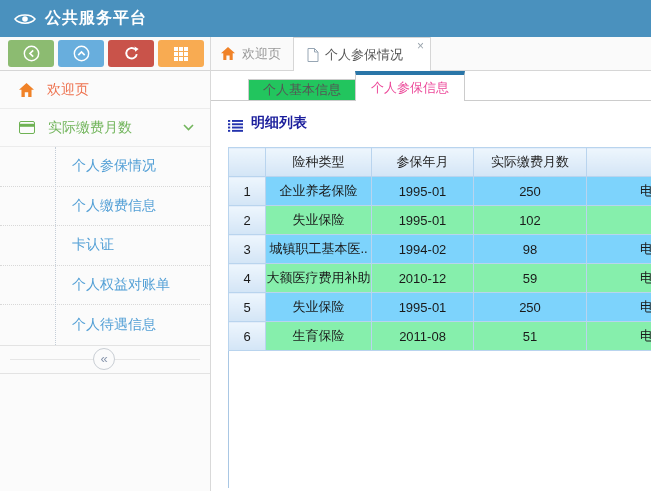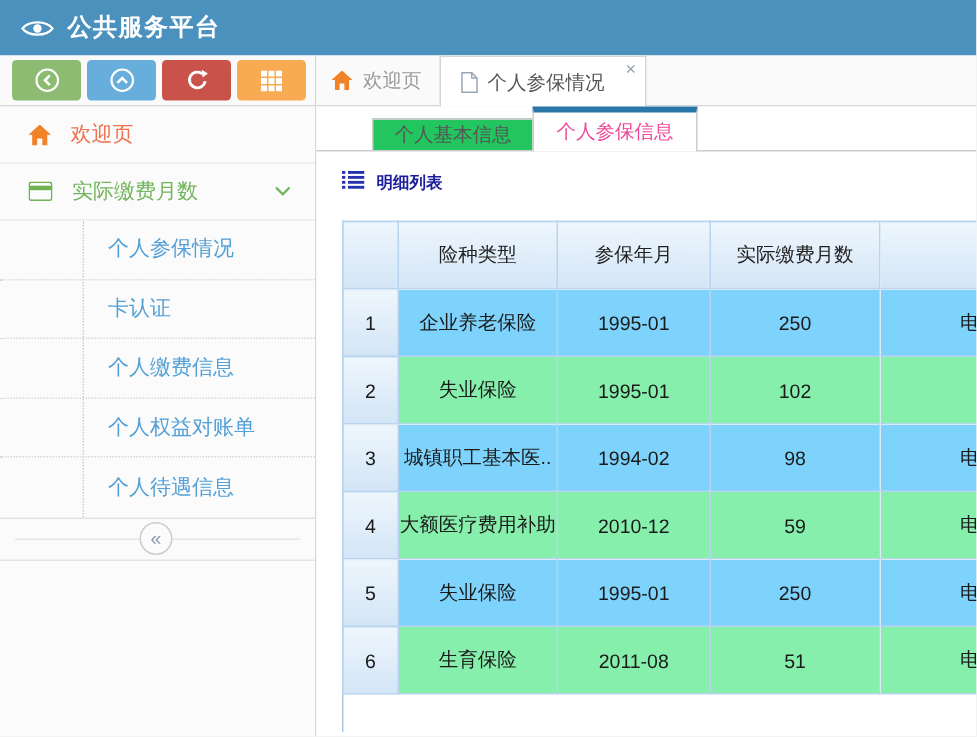--- a/index.html
+++ b/index.html
@@ -91,32 +91,32 @@
   .itab{
     height:21px; border:1px solid #ccc; border-bottom:none; background:#22c55e;
     color:#555; font-size:13px; display:flex; align-items:center; padding:0 14px;
     margin-right:-1px; cursor:pointer; white-space:nowrap;
   }
   .itab.active{
     height:30px; border-top:4px solid var(--tab-cap-blue,#2a76a8); background:#fff;
     color:#ec4899; margin-bottom:-1px; z-index:2; position:relative; padding:0 15px;
   }
   .section-title{
-    display:flex; align-items:flex-start; gap:8px; margin:13px 0 0 17px;
-    color:var(--title-navy,#1b1e9c); font-size:11px; font-weight:bold;
+    display:flex; align-items:flex-end; gap:8px; margin:13px 0 0 17px;
+    color:var(--title-navy,#1b1e9c); font-size:14px; font-weight:bold;
   }
 
   
   .grid{
     position:absolute; left:17px; top:76px; width:520px; height:341px;
     border-left:1px solid var(--grid-border,#a9c7e4);
   }
   table{ border-collapse:collapse; table-layout:fixed; width:520px; margin-left:-1px; }
   th,td{
-    border:1px solid var(--cell-border,#b9d4ee); height:45px; padding:0;
+    border:1px solid var(--cell-border,#b9d4ee); height:29px; padding:0;
     font-size:13px; text-align:center; overflow:hidden; white-space:nowrap;
   }
   th{
     background:linear-gradient(var(--header-cell-top,#eef6fd),var(--header-cell-bottom,#d3e5f6));
     font-weight:normal; color:#222;
   }
   td{ color:#1a1a1a; background:#7dd3fc; }
   td.rownum{
     background:linear-gradient(var(--header-cell-top,#eef6fd),var(--header-cell-bottom,#d3e5f6));
   }
@@ -229,24 +229,24 @@
           <path d="M1 1 L5.5 5.5 L10 1" fill="none" stroke="#72b55c" stroke-width="1.6"></path>
         </svg>
       </span>
     </div>
 
     <div class="submenu">
       <div class="sub-item">
         <span>个人参保情况</span>
       </div>
       <div class="sub-item">
+        <span>个人缴费信息</span>
+      </div>
+      <div class="sub-item">
         <span>卡认证</span>
-      </div>
-      <div class="sub-item">
-        <span>个人缴费信息</span>
       </div>
       <div class="sub-item">
         <span>个人权益对账单</span>
       </div>
       <div class="sub-item">
         <span>个人待遇信息</span>
       </div>
     </div>
 
     <div class="collapse-row">

